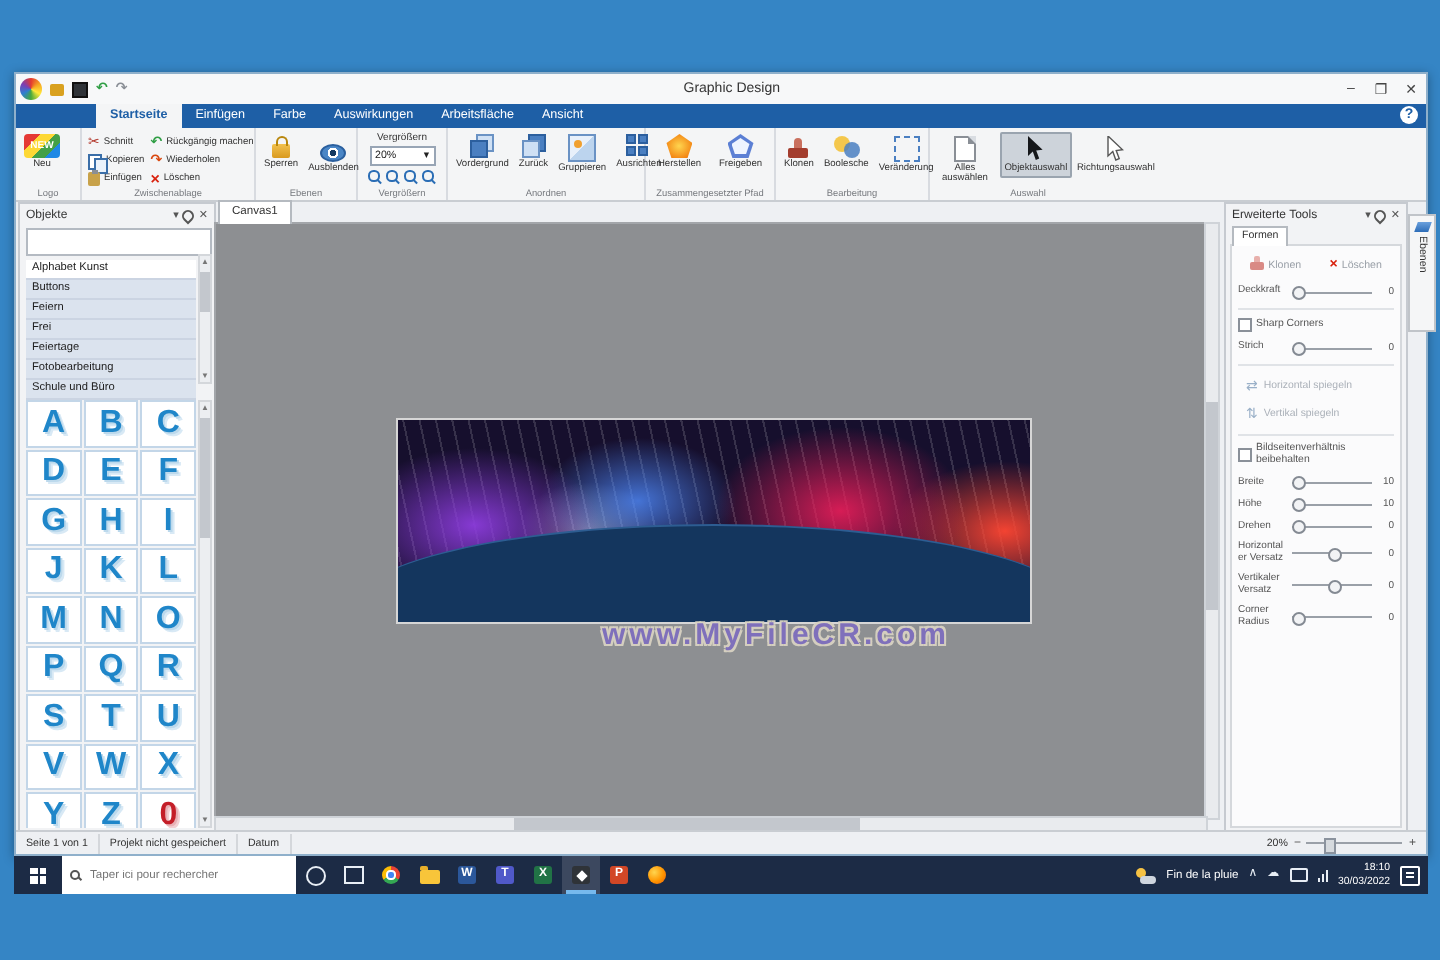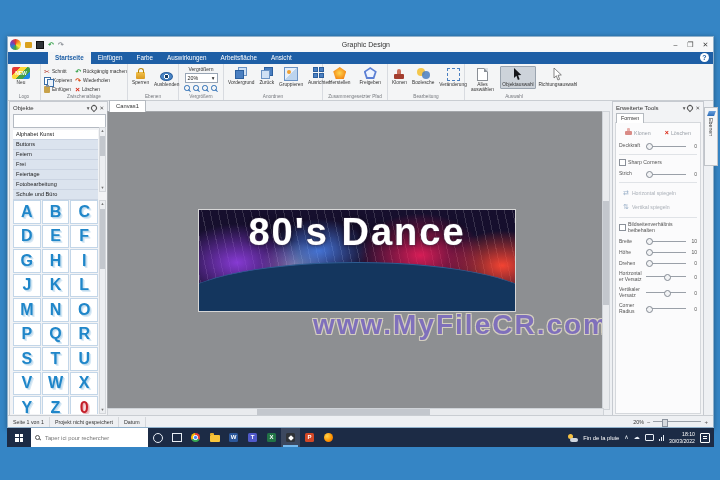--- a/index.html
+++ b/index.html
@@ -110,21 +110,21 @@
       radial-gradient(ellipse 50px 35px at 30% 55%,rgba(255,255,255,.45),transparent 70%),
       radial-gradient(ellipse 90px 60px at 70% 45%,rgba(235,30,90,.9),transparent 70%),
       radial-gradient(ellipse 80px 50px at 96% 55%,rgba(255,70,50,.95),transparent 70%),
       repeating-linear-gradient(78deg,transparent 0 7px,rgba(255,255,255,.14) 7px 8px),
       #160f2d;}
   .btitle{position:absolute;top:1px;left:0;right:0;text-align:center;font-size:38px;font-weight:bold;color:#fff;
     letter-spacing:2px;text-shadow:0 0 2px #201030,0 0 6px rgba(0,0,0,.55),0 0 1px #fff;}
   .bband{position:absolute;bottom:0;left:-8%;width:116%;height:48px;background:#14365e;
     border-radius:50% 50% 0 0/88% 88% 0 0;border-top:1.5px solid #2d5d92;}
   .bsub{position:absolute;bottom:7px;left:0;right:0;text-align:center;color:#8dc63f;font-size:16px;letter-spacing:.5px;}
-  .watermark{position:absolute;left:205px;top:197px;font-size:28px;font-weight:bold;letter-spacing:2px;color:#7f6fbe;
+  .watermark{position:absolute;left:193px;top:197px;font-size:15px;font-weight:bold;letter-spacing:2px;color:#7f6fbe;
     text-shadow:-1px -1px 0 #d8d2c2,1px -1px 0 #d8d2c2,-1px 1px 0 #d8d2c2,1px 1px 0 #d8d2c2;opacity:.95;}
   
   .toolspanel{position:absolute;left:604px;top:64px;width:90px;height:314px;background:#f2f3f5;border:1px solid #c6cad0;}
   .ttab{position:absolute;left:3px;top:11px;height:9px;padding:0 4px;background:#fff;border:1px solid #b5bac0;border-bottom:none;
     font-size:5.3px;line-height:9px;color:#333;z-index:2;}
   .tbody{position:absolute;left:2px;right:2px;top:20px;bottom:2px;background:#fbfbfc;border:1px solid #d5d8dc;padding:4px 3px;}
   .trow{display:flex;align-items:center;gap:2px;margin-bottom:5px;}
   .tbtns{justify-content:space-around;margin-top:2px;margin-bottom:7px;}
   .tbtn{display:flex;align-items:center;gap:2px;font-size:5.3px;color:#9aa0a8;}
   .tbtn .delic{font-size:7px;}
@@ -419,21 +419,20 @@
         <span class="varrow" style="top:1px;">▲</span>
         <div class="vthumb" style="top:8px;height:60px;"></div>
         <span class="varrow" style="bottom:1px;">▼</span>
       </div>
     </div>
 
     <div class="canvasregion">
       <div class="ctab">Canvas1</div>
       <div class="canvasarea">
         <div class="banner">
-          <div class="btitle">80's Dance</div>
           <div class="bband"></div>
         </div>
         <div class="watermark">www.MyFileCR.com</div>
       </div>
       <div class="cvscroll">
           <div class="cvthumb"></div>
         </div>
       <div class="hscroll">
           <div class="hthumb"></div>
         </div>

